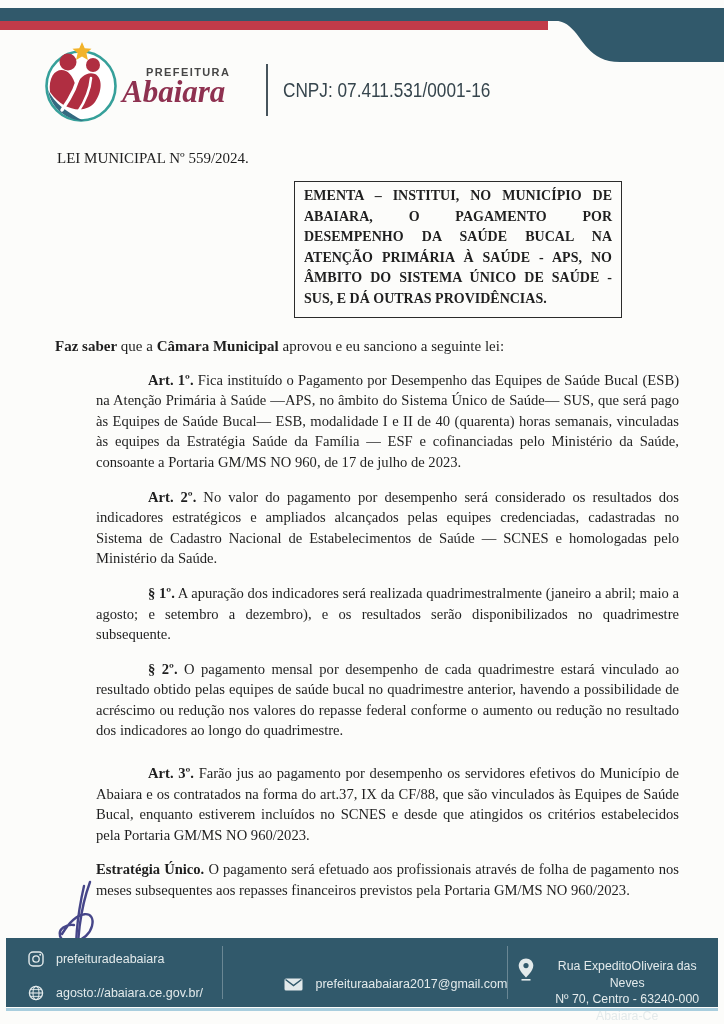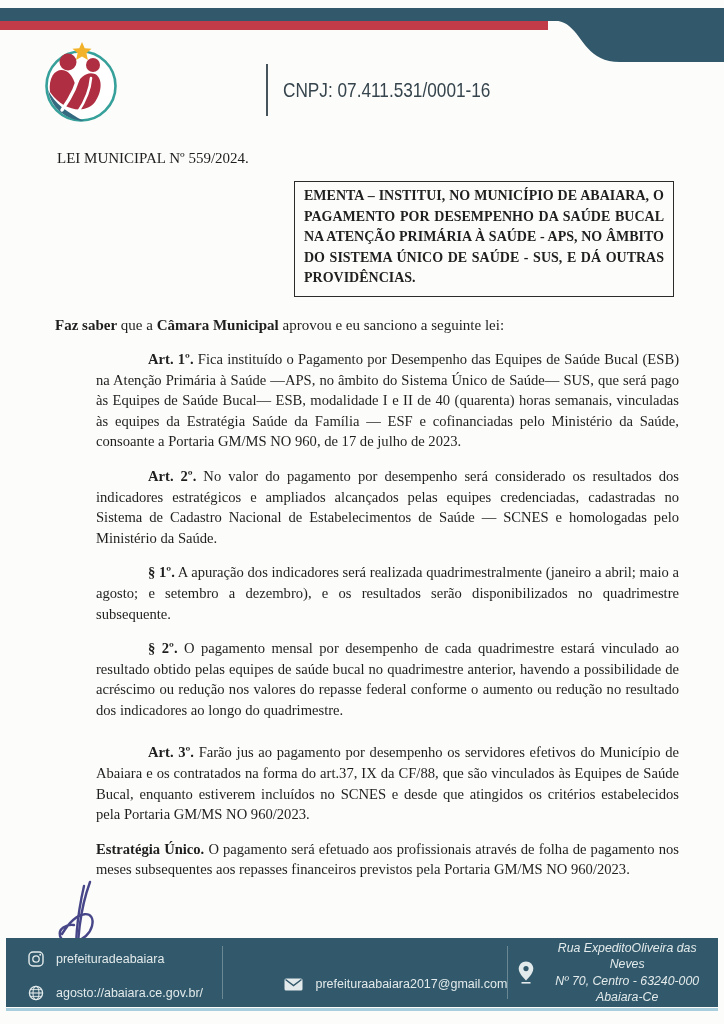--- a/index.html
+++ b/index.html
@@ -25,21 +25,21 @@
   .hdr-divider{position:absolute;left:266px;top:64px;width:2px;height:52px;background:#47545c;}
   .cnpj{
     position:absolute;left:283px;top:78px;
     font-family:"Liberation Sans",sans-serif;font-size:21px;color:#36454d;
     transform:scaleX(0.82);transform-origin:left center;white-space:nowrap;
   }
   
   .content{position:absolute;top:150px;left:0;right:7px;padding:0 38px 0 55px;}
   .law-number{font-size:15px;margin-left:2px;}
   .ementa-box{
-    width:380px;box-sizing:border-box;margin:14px 0 0 239px;
+    width:328px;box-sizing:border-box;margin:14px 0 0 239px;
     border:1.5px solid #2b2b2b;padding:4px 9px 7px 9px;
     font-weight:bold;font-size:14px;line-height:20.6px;text-align:justify;
   }
   .preamble{margin-top:24px;font-weight:bold;font-size:15px;line-height:27px;text-align:justify;}
   .faz{margin-top:18px;font-size:15px;line-height:20px;}
   .para{font-size:14.6px;line-height:20.6px;text-align:justify;margin-top:14px;margin-left:41px;}
   .para.indent{text-indent:52px;}
   .para.gap-lg{margin-top:22px;}
   .para .plabel{font-weight:bold;}
   .bold{font-weight:bold;}
@@ -48,21 +48,21 @@
   
   .footer{
     position:absolute;left:6px;right:6px;top:938px;height:69px;background:#31596b;
     display:flex;color:#e3eaeb;font-family:"Liberation Sans",sans-serif;font-size:12.5px;
   }
   .footer:after{content:"";position:absolute;left:0;right:0;bottom:-4px;height:3px;background:#a9cede;}
   .f-sec1{width:210px;padding:13px 0 0 22px;display:flex;flex-direction:column;gap:18px;}
   .f-row{display:flex;align-items:center;gap:12px;white-space:nowrap;}
   .f-div{width:1px;background:rgba(255,255,255,0.28);margin:8px 0;}
   .f-sec2{flex:1;display:flex;align-items:flex-end;padding:0 0 16px 62px;}
-  .f-sec3{width:208px;display:flex;align-items:center;gap:10px;padding:6px 8px 6px 10px;font-style:italic;}
+  .f-sec3{width:208px;display:flex;gap:10px;padding:20px 8px 6px 10px;}
   .f-addr{flex:1;text-align:center;line-height:16.5px;font-size:12.3px;}
   .icon{flex:0 0 auto;display:block;}
 </style>
 </head>
 <body>
 
 <div class="page">
 
   <div class="bar-teal"></div>
   <div class="bar-red"></div>
@@ -74,20 +74,24 @@
     <circle cx="43" cy="46" r="34.5" fill="#ffffff" stroke="#36a09a" stroke-width="2.6"></circle>
     <path d="M10,50 C13,68 28,80 46,81 C30,73 16,63 10,50 Z" fill="#336a80"></path>
     <path d="M12,52 C10,34 20,27 28,31 C34,34 36,41 38,46 C42,36 50,31 57,34 C65,38 64,52 57,62 C48,74 26,72 12,52 Z" fill="#b02e41"></path>
     <circle cx="30" cy="22" r="8.5" fill="#b02e41"></circle>
     <circle cx="55" cy="25" r="7" fill="#b02e41"></circle>
     <path d="M24,70 C34,56 40,44 42,30" stroke="#ffffff" stroke-width="3.4" fill="none" stroke-linecap="round"></path>
     <path d="M40,72 C48,60 52,50 53,38" stroke="#ffffff" stroke-width="2.6" fill="none" stroke-linecap="round"></path>
     <path d="M44,2 l2.7,6.2 6.8,0.6 -5.1,4.5 1.5,6.6 -5.9,-3.5 -5.9,3.5 1.5,-6.6 -5.1,-4.5 6.8,-0.6 Z" fill="#f2b32a"></path>
   </svg>
 
+  <div class="brand">
+    <div class="brand-pref">PREFEITURA</div>
+    <div class="brand-city">Abaiara</div>
+  </div>
   <div class="hdr-divider"></div>
   <div class="cnpj">CNPJ:  07.411.531/0001-16</div>
 
   <div class="content">
     <div class="law-number">LEI MUNICIPAL Nº 559/2024.</div>
 
     <div class="ementa-box">EMENTA – INSTITUI, NO MUNICÍPIO DE ABAIARA, O PAGAMENTO POR DESEMPENHO DA SAÚDE BUCAL NA ATENÇÃO PRIMÁRIA À SAÚDE - APS, NO ÂMBITO DO SISTEMA ÚNICO DE SAÚDE - SUS, E DÁ OUTRAS PROVIDÊNCIAS.</div>
 
 
     <div class="faz"><span class="bold">Faz saber</span><span> que a </span><span class="bold">Câmara Municipal</span><span> aprovou e eu sanciono a seguinte lei:</span></div>

